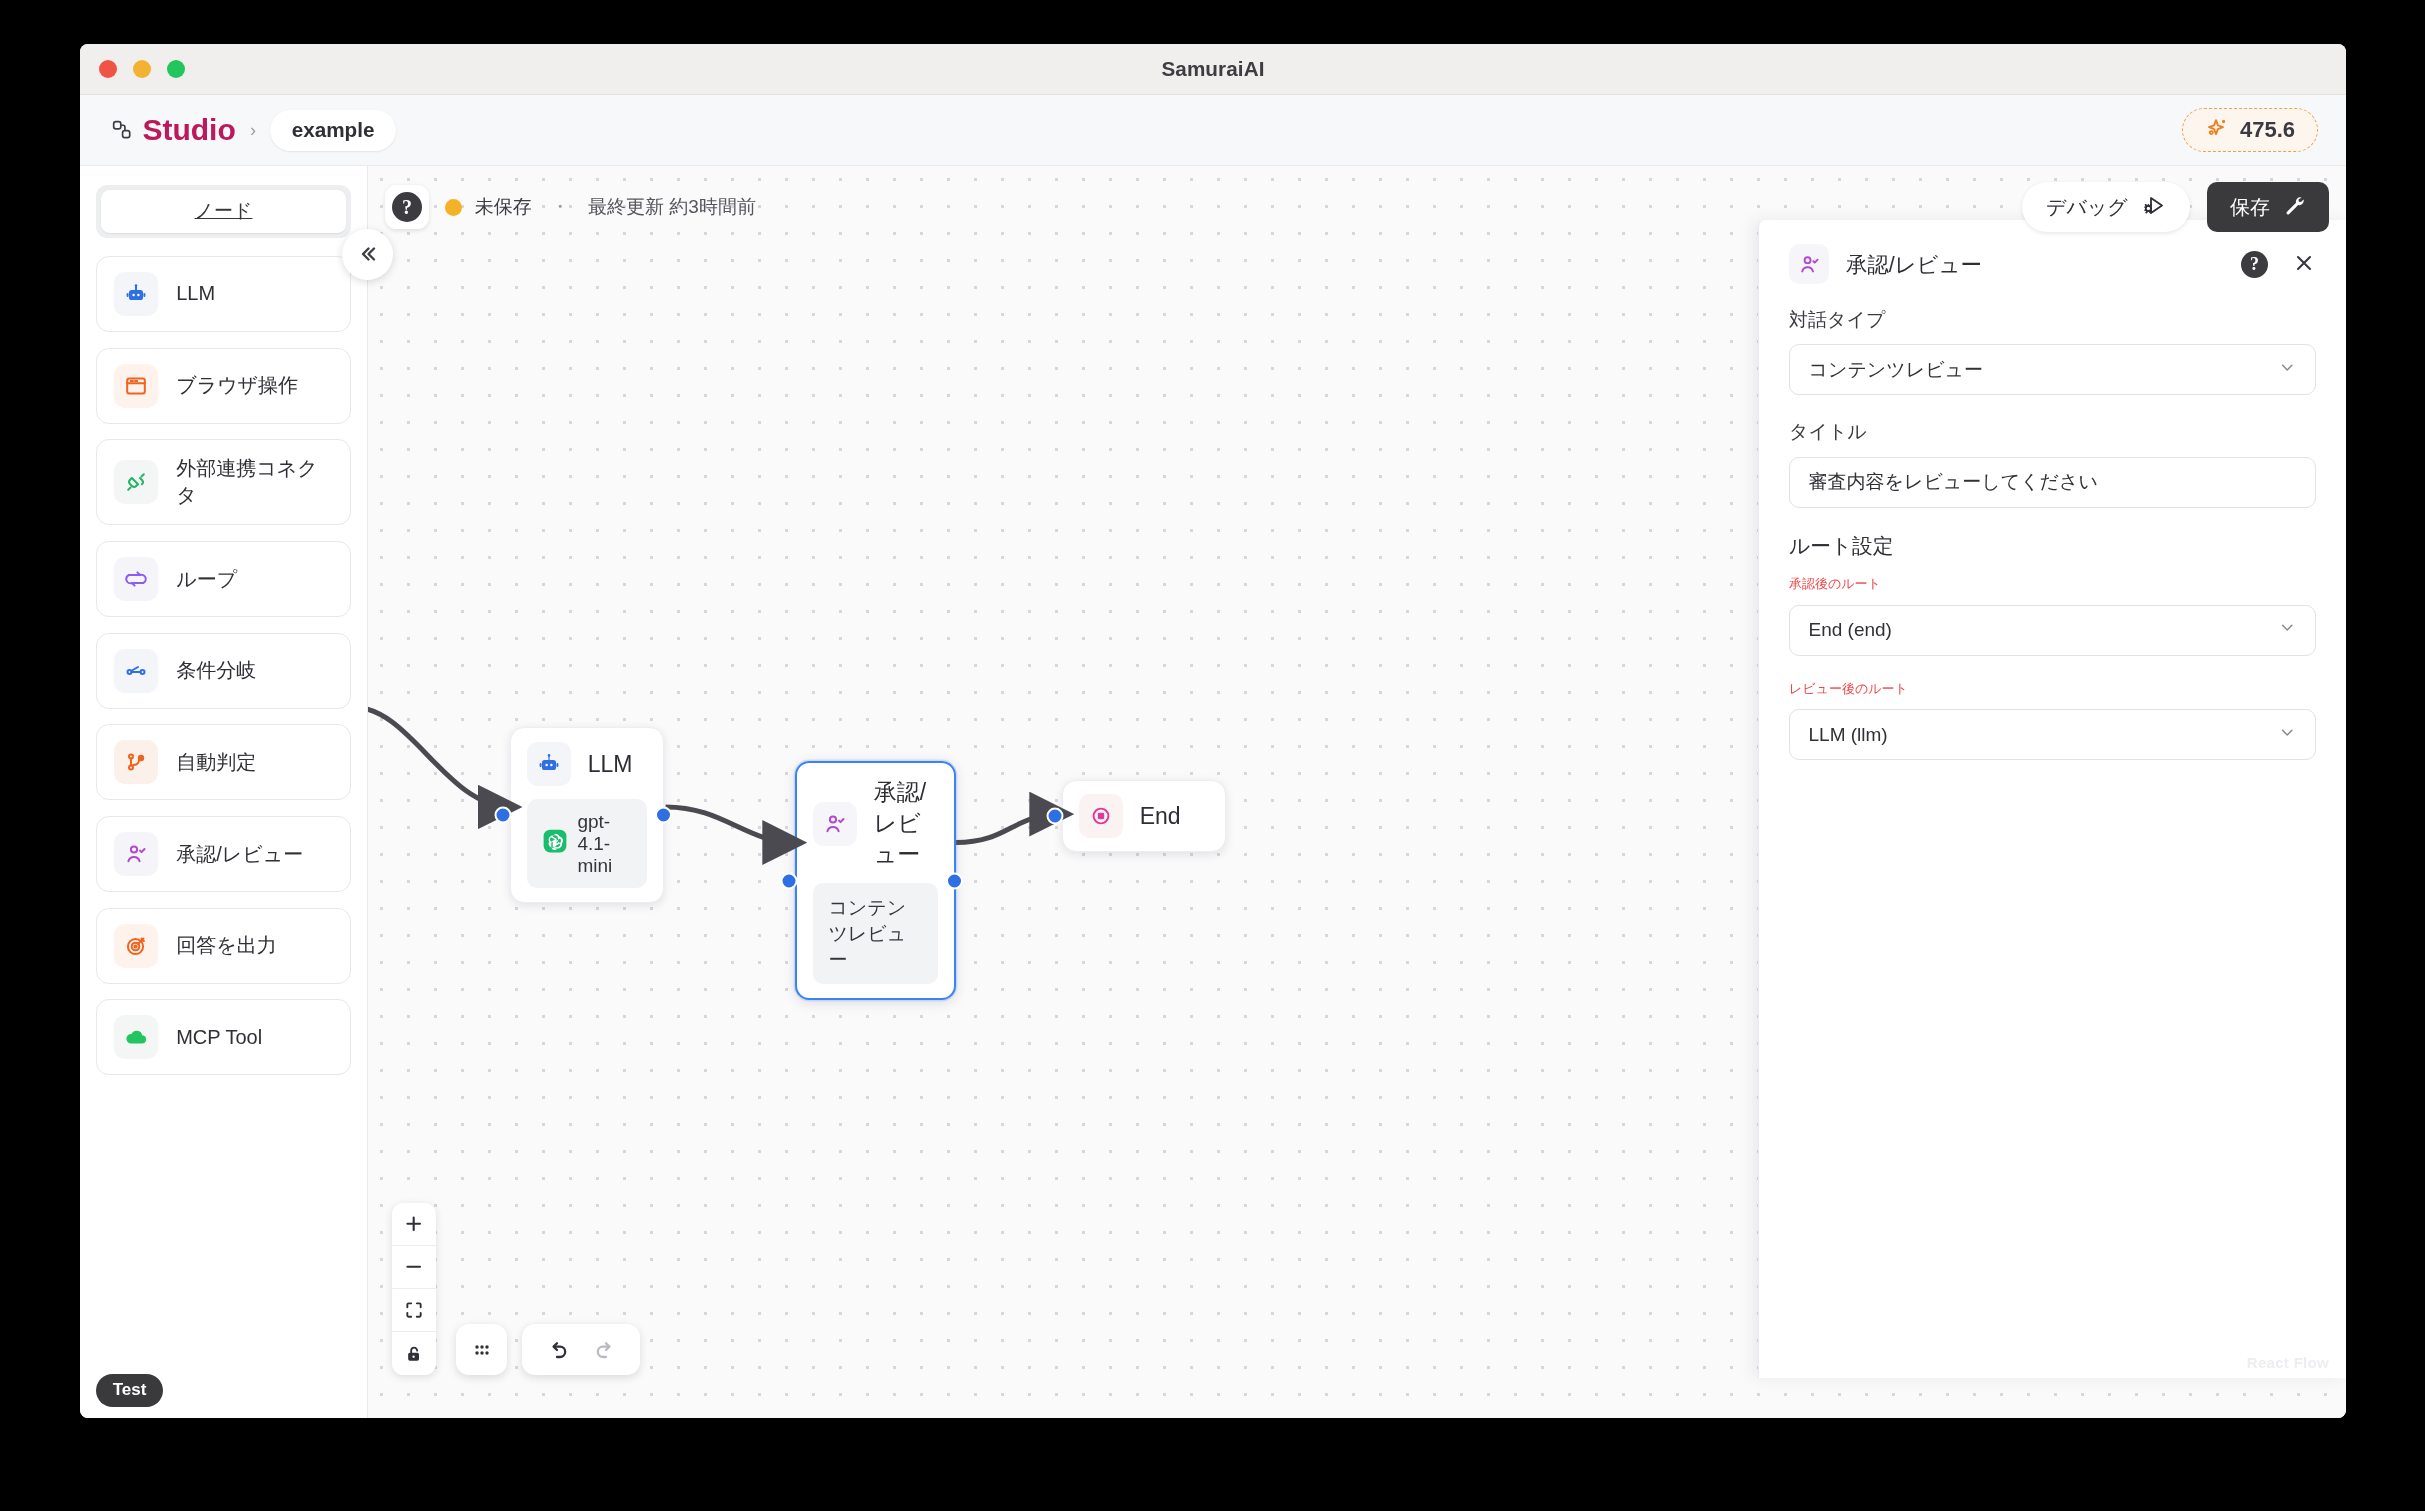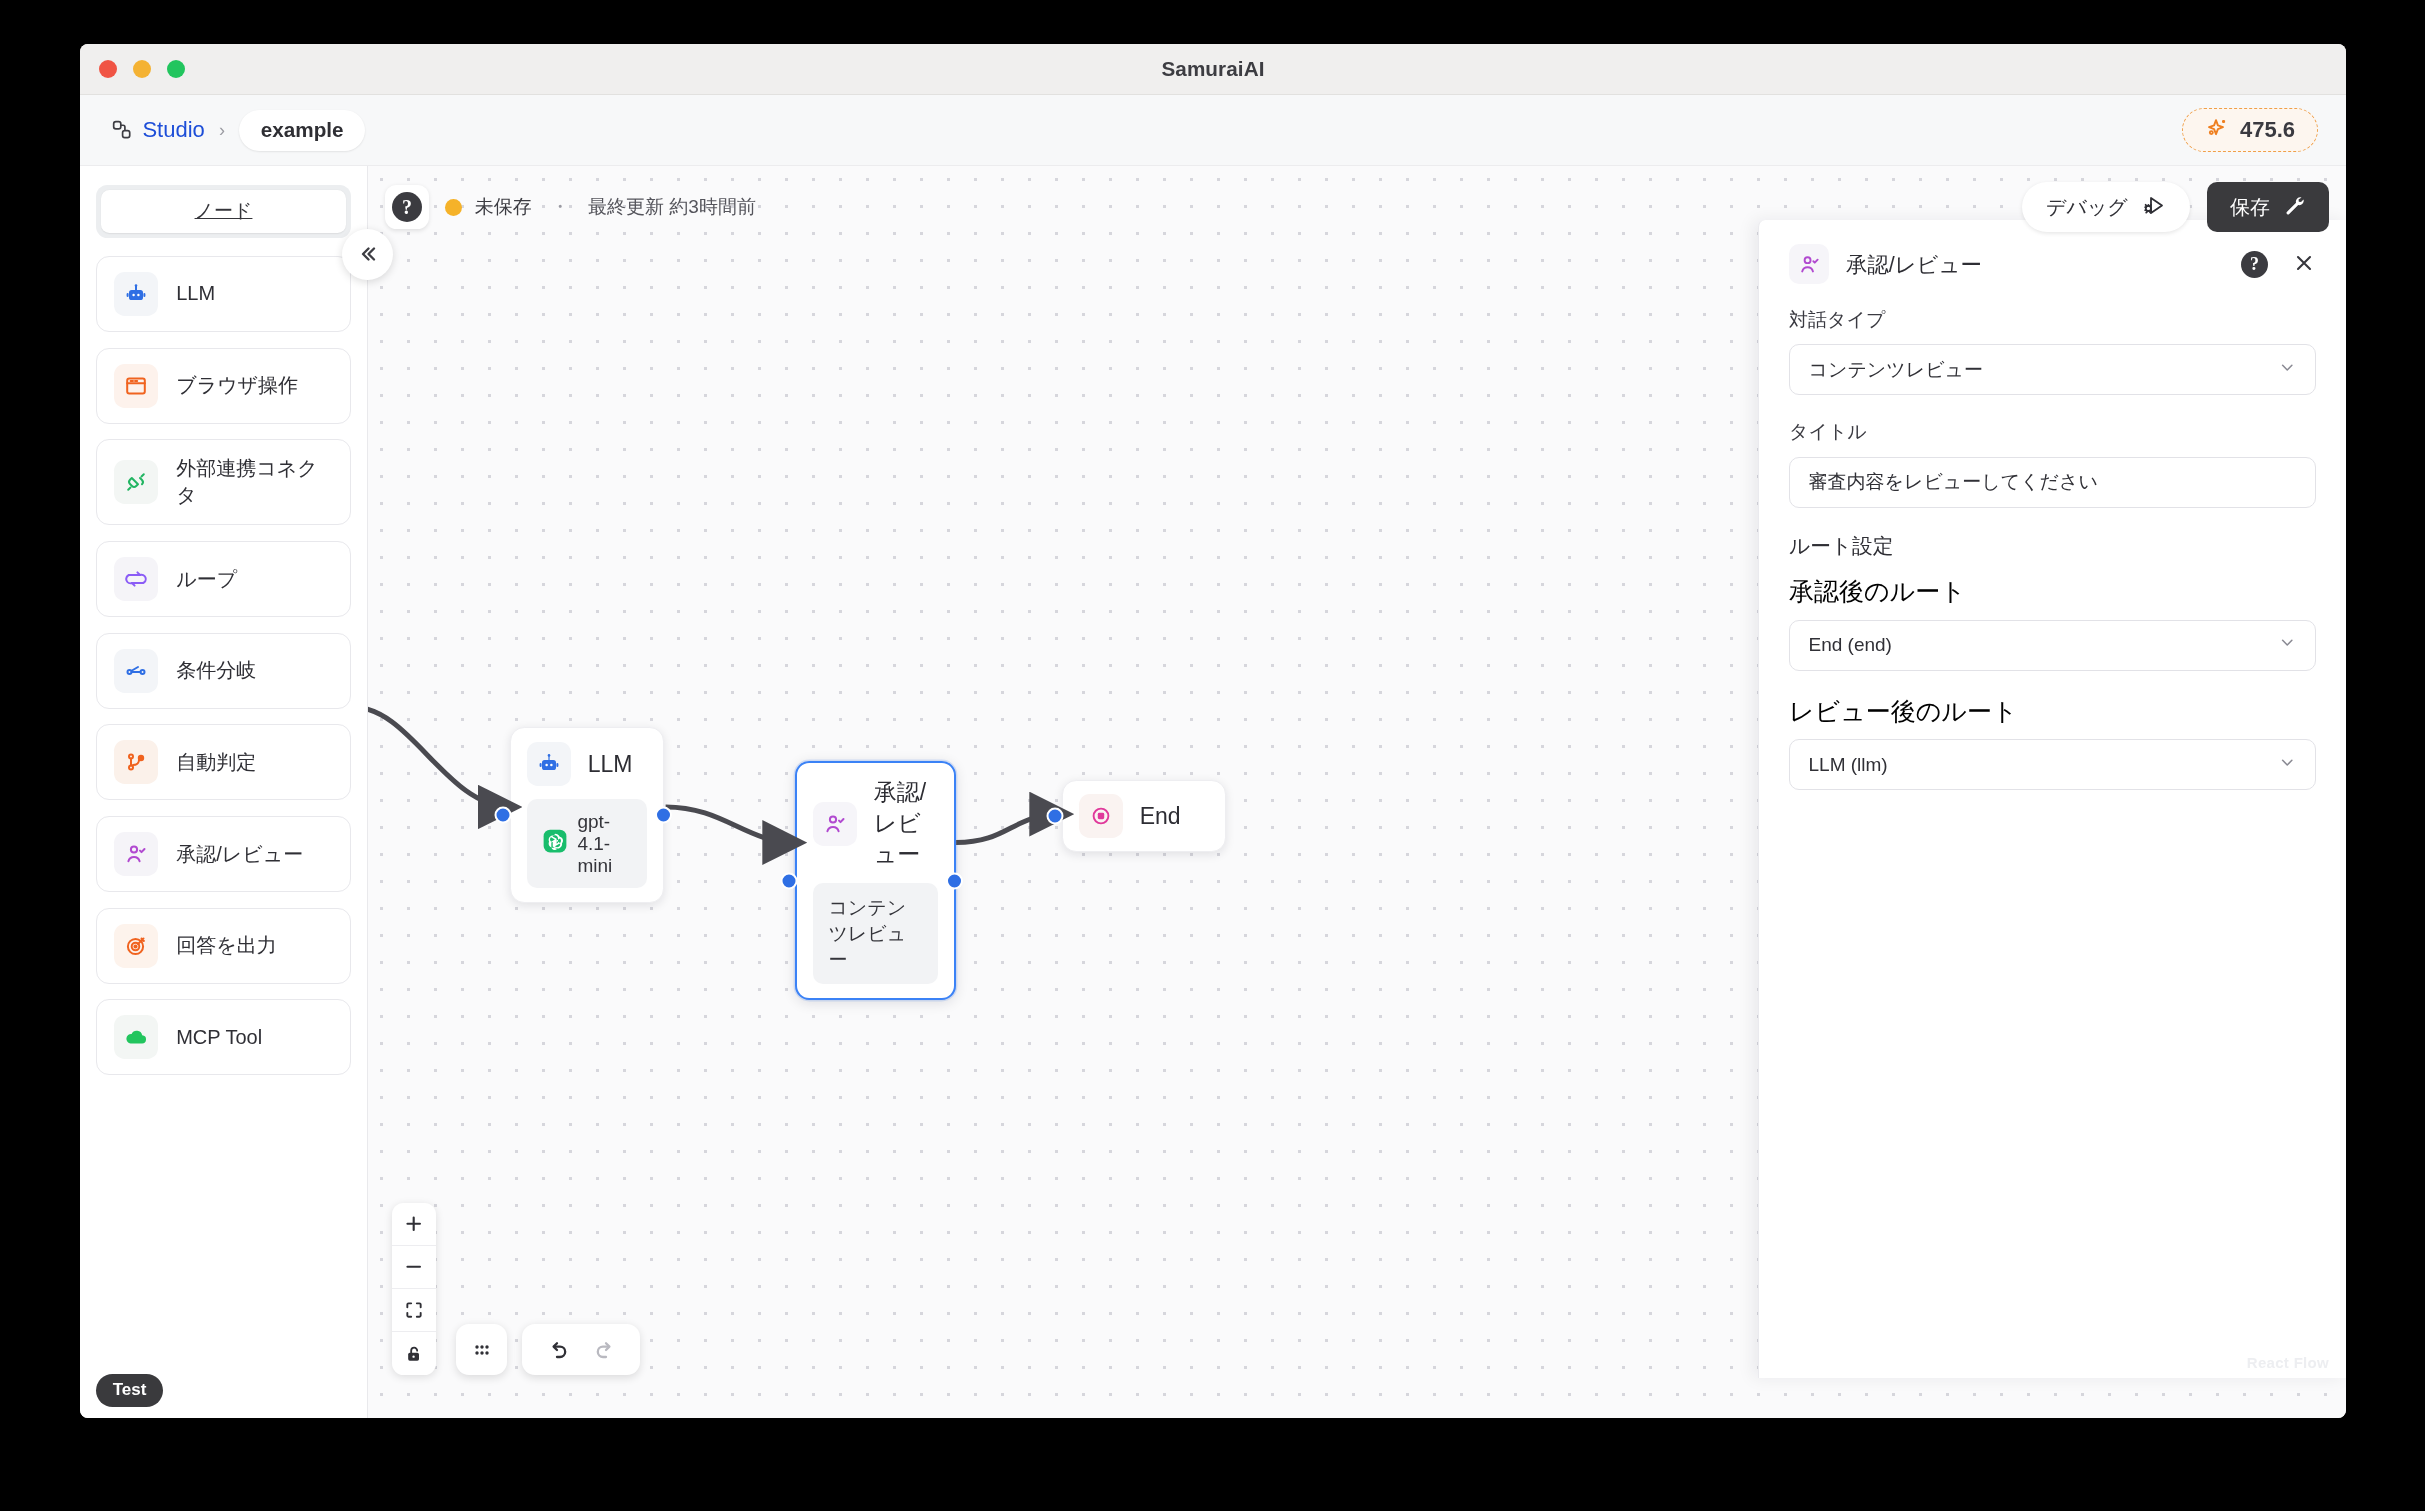--- a/index.html
+++ b/index.html
@@ -44,21 +44,21 @@
   
   #topbar {
     height: 71px; flex: 0 0 71px;
     background: #f7f8f9;
     border-bottom: 0.7px solid #ececee;
     display: flex; align-items: center;
     padding: 0 28.5px 0 31px;
   }
   #breadcrumb { display: flex; align-items: center; gap: 10px; }
   .bc-icon { width: 21.4px; height: 21.4px; display: block; }
-  .bc-link { font-size: 22px; color: #1d4ed8; font-weight: 400; }
+  .bc-link { font-size: 30px; color: #be185d; font-weight: 700; }
   .bc-sep { font-size: 18px; color: #9b9ba2; padding: 0 4.3px;}
   .bc-chip {
     background: #ffffff; border-radius: 711px;
     padding: 8.5px 21.4px; font-size: 20.7px; font-weight: 700; color: #2f2f34;
     box-shadow: 0 0.7px 2.1px rgba(0,0,0,.10);
   }
   #credits {
     margin-left: auto;
     display: flex; align-items: center; gap: 11.4px;
     background: #fdf6ef;
@@ -237,21 +237,21 @@
   }
   #insp-head {
     display: flex; align-items: center; gap: 17px;
     padding: 24px 30px 15.7px 30px;
   }
   #insp-title { font-size: 21.4px; color: #2e2e34; }
   #insp-actions { margin-left: auto; display: flex; align-items: center; gap: 24px; }
   #insp-body { padding: 7.1px 30px 0 30px; overflow: hidden; }
   .field { margin-bottom: 24px; }
   .field-label { font-size: 19px; color: #3a3a41; margin-bottom: 11.4px; display:block; }
-  .field-label.small { font-size: 25px; color: #000000; }
+  .field-label.small { font-size: 13px; color: #ef4444; }
   .select-box, .text-box {
     border: 0.7px solid #e2e2e7; border-radius: 10px;
     height: 51px; display: flex; align-items: center;
     padding: 0 18.5px; font-size: 19px; color: #303036; background: #fff;
   }
   .select-box .chev { margin-left: auto; }
   .section-title { font-size: 20.7px; color: #2e2e34; margin: 4.3px 0 15.7px; }
   #reactflow-attr {
     position: absolute; right: 17px; bottom: 7.1px;
     font-size: 15px; color: #edeef1; letter-spacing: 0.3px;

